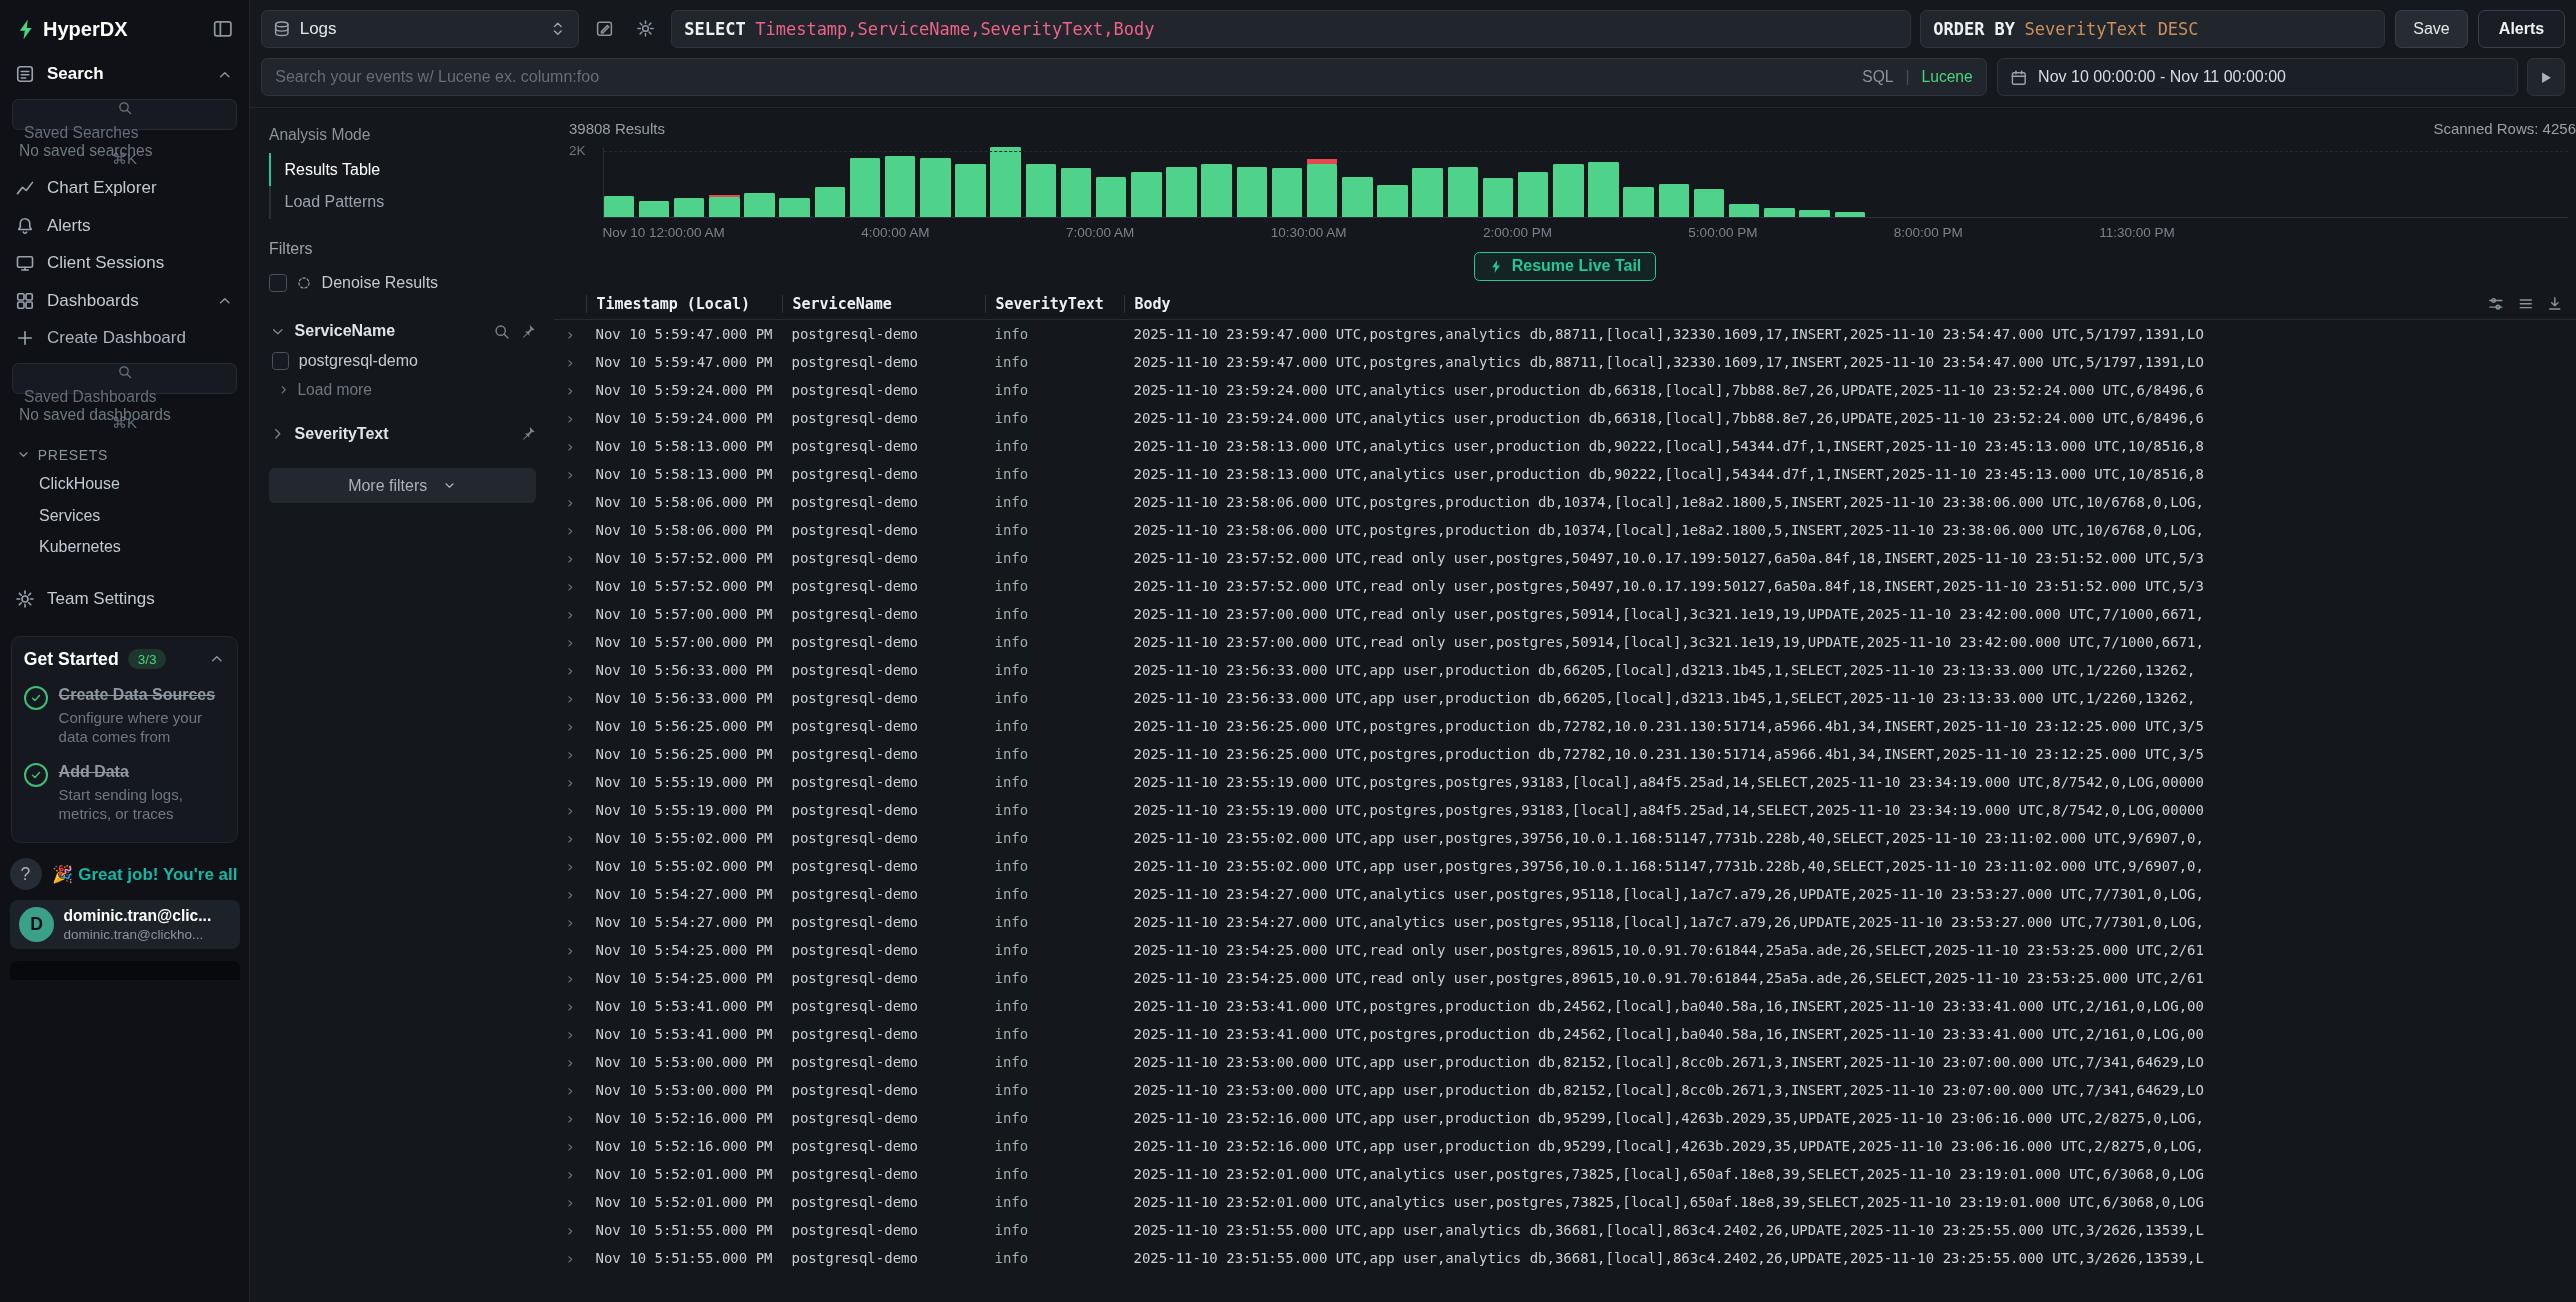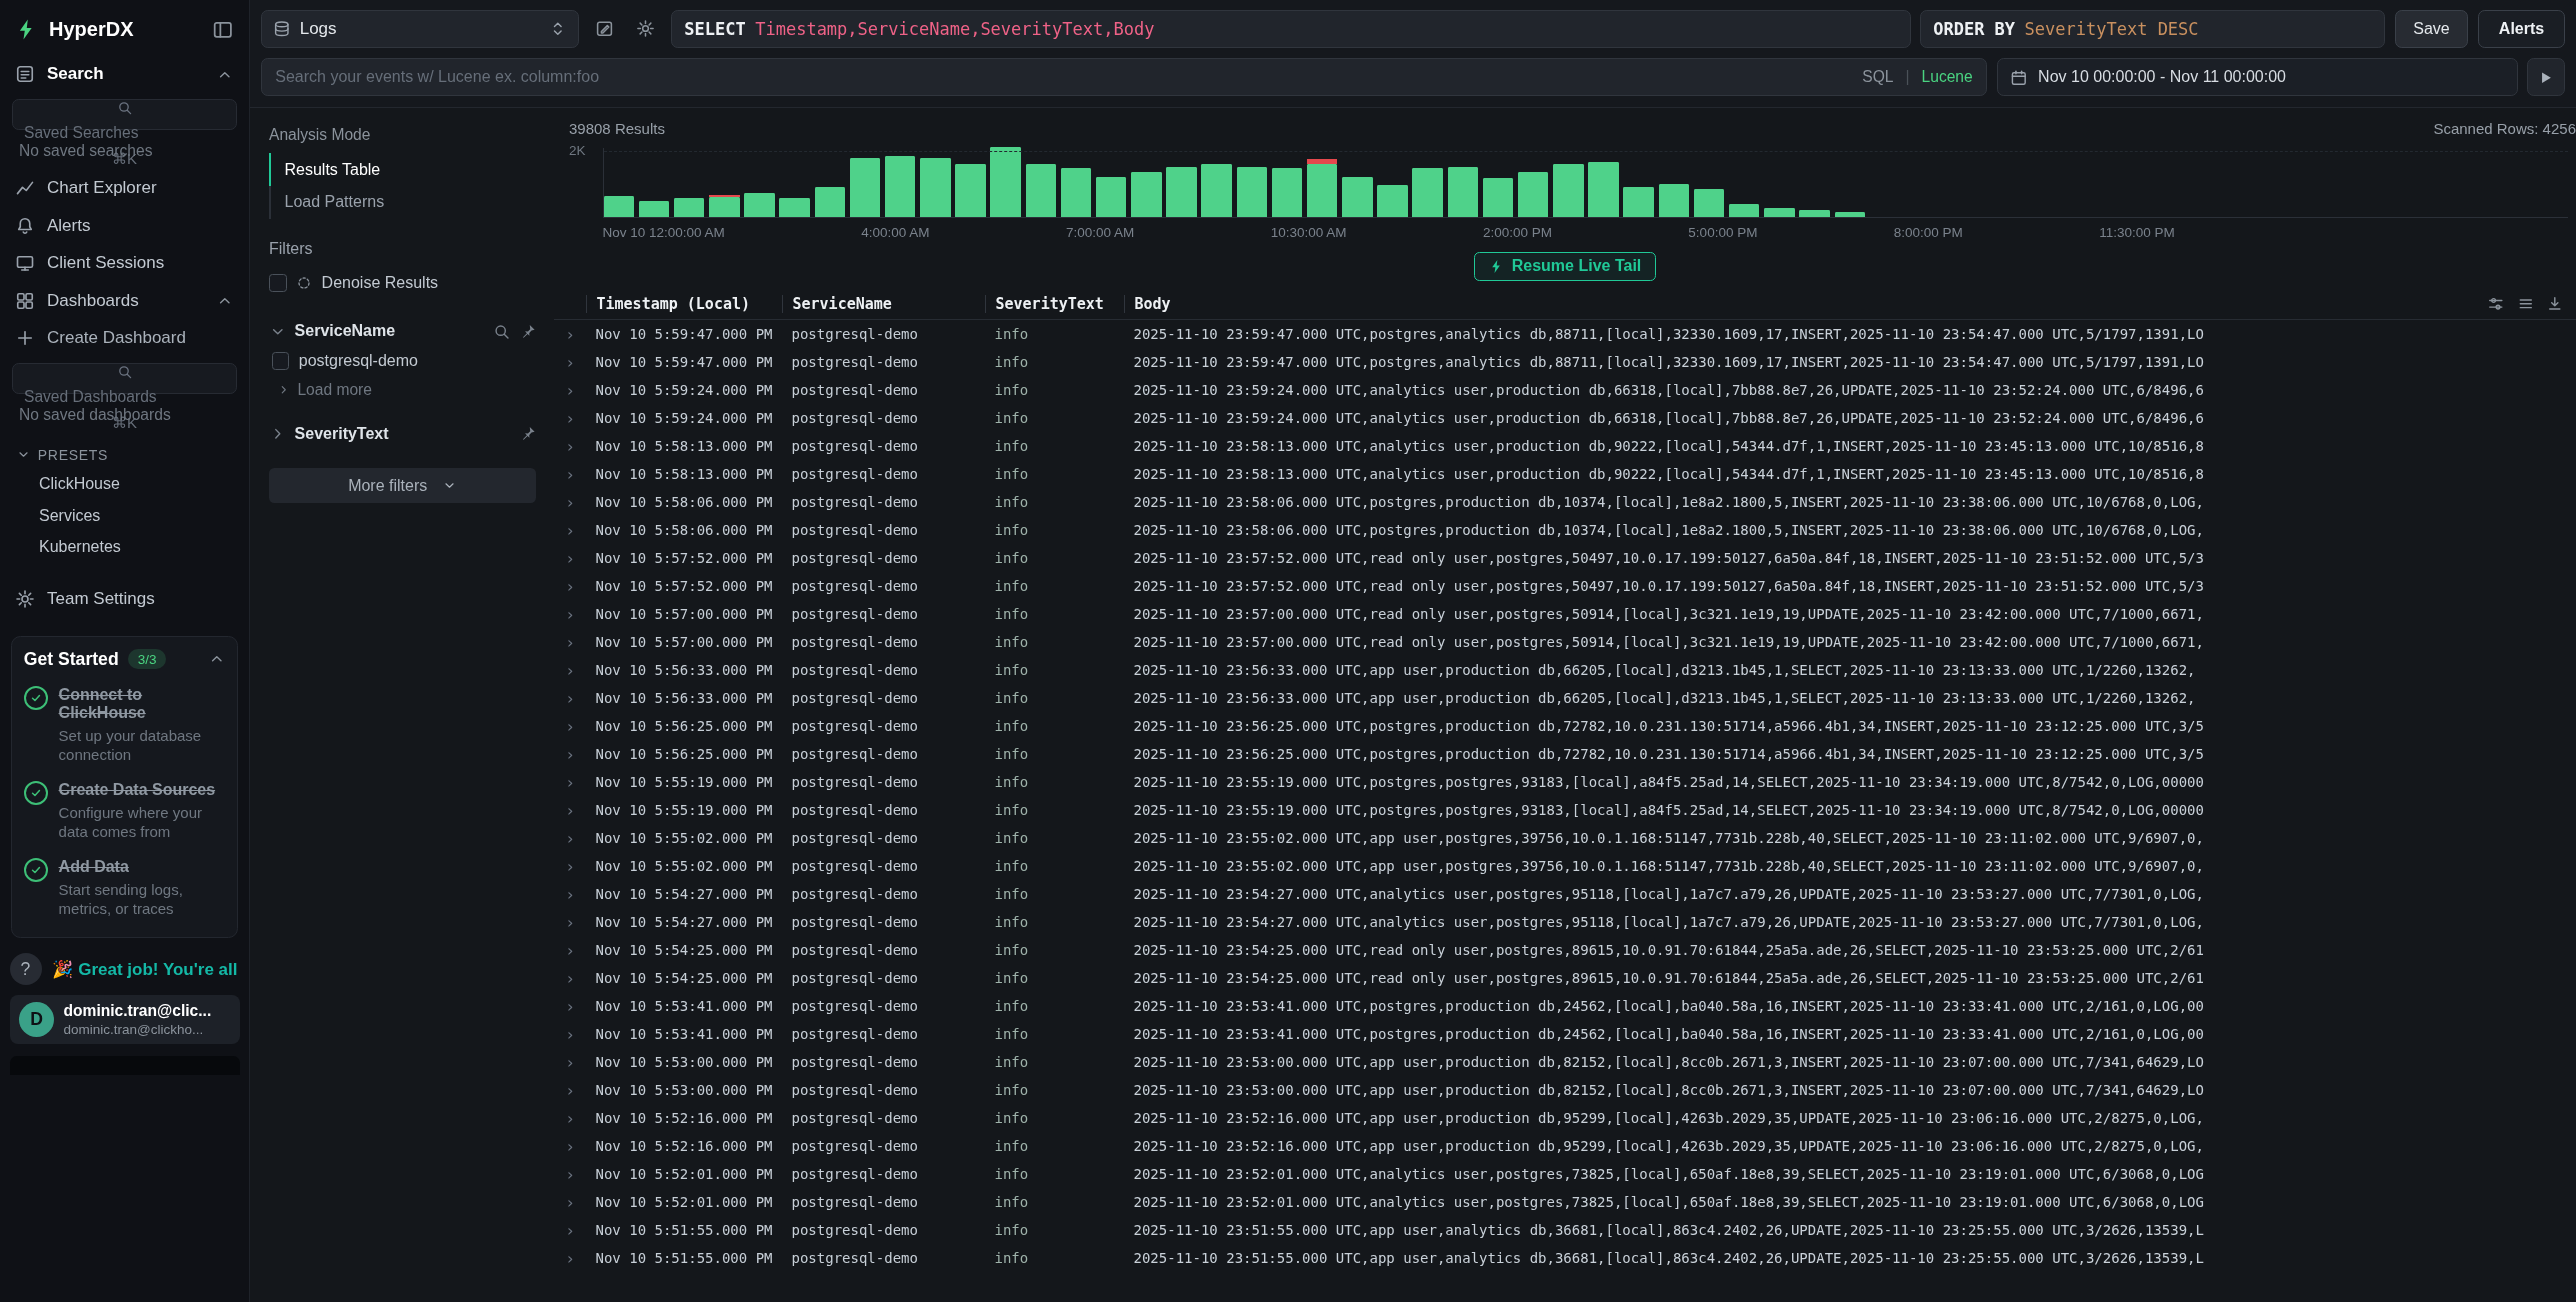--- a/index.html
+++ b/index.html
@@ -4,21 +4,21 @@
 <style>
   *{box-sizing:border-box;margin:0;padding:0;}
   html,body{width:2576px;height:1303px;overflow:hidden;background:#0e1014;color:#d8dde3;
     font-family:"Liberation Sans",sans-serif;}
   svg{stroke:currentColor;fill:none;stroke-width:1.3;stroke-linecap:round;stroke-linejoin:round;display:block;}
   input{font-family:inherit;}
   #app{display:flex;width:100%;height:100%;}
 
   
   .sidebar{width:250px;flex:none;background:#0f1116;border-right:1.4px solid #1f232a;display:flex;flex-direction:column;overflow:hidden;}
-  .side-head{display:flex;align-items:flex-end;gap:11px;padding:17.6px 15px 15px;}
+  .side-head{display:flex;align-items:center;gap:5px;padding:17.6px 15px 15px;}
   .logo-bolt{width:23px;height:23px;color:#4ad381;}
   .brand{font-size:20px;font-weight:bold;color:#ffffff;flex:1;}
   .collapse-ic{width:21.6px;height:21.6px;color:#8b939c;}
   .side-item{display:flex;align-items:center;gap:12px;padding:8.8px 15px;font-size:17px;color:#c3cad2;}
   .side-item .ic{width:20px;height:20px;color:#9aa2ac;flex:none;}
   .side-item .chev{width:17.6px;height:17.6px;color:#8b939c;}
   .side-item.active{color:#ffffff;font-weight:bold;}
   .side-item .spacer{flex:1;}
   .sub{color:#aab2bb;}
   .sbox{margin:5.4px 12px;display:flex;align-items:center;gap:8px;height:31px;background:#171a20;
@@ -267,29 +267,20 @@
         <svg class="chev" viewBox="0 0 16 16">
             <polyline points="4.2,9.8 8,6.2 11.8,9.8"></polyline>
           </svg>
       </div>
       <div class="gs-item">
         <span class="gs-check">
             <svg viewBox="0 0 16 16">
               <polyline points="3.4,8.4 6.6,11.4 12.6,4.6"></polyline>
             </svg>
           </span>
-        <span><span class="gs-item-title">Connect to ClickHouse</span>
-        <div class="gs-item-desc">Set up your database connection</div></span>
-      </div>
-      <div class="gs-item">
-        <span class="gs-check">
-            <svg viewBox="0 0 16 16">
-              <polyline points="3.4,8.4 6.6,11.4 12.6,4.6"></polyline>
-            </svg>
-          </span>
         <span><span class="gs-item-title">Create Data Sources</span>
         <div class="gs-item-desc">Configure where your data comes from</div></span>
       </div>
       <div class="gs-item">
         <span class="gs-check">
             <svg viewBox="0 0 16 16">
               <polyline points="3.4,8.4 6.6,11.4 12.6,4.6"></polyline>
             </svg>
           </span>
         <span><span class="gs-item-title">Add Data</span>

